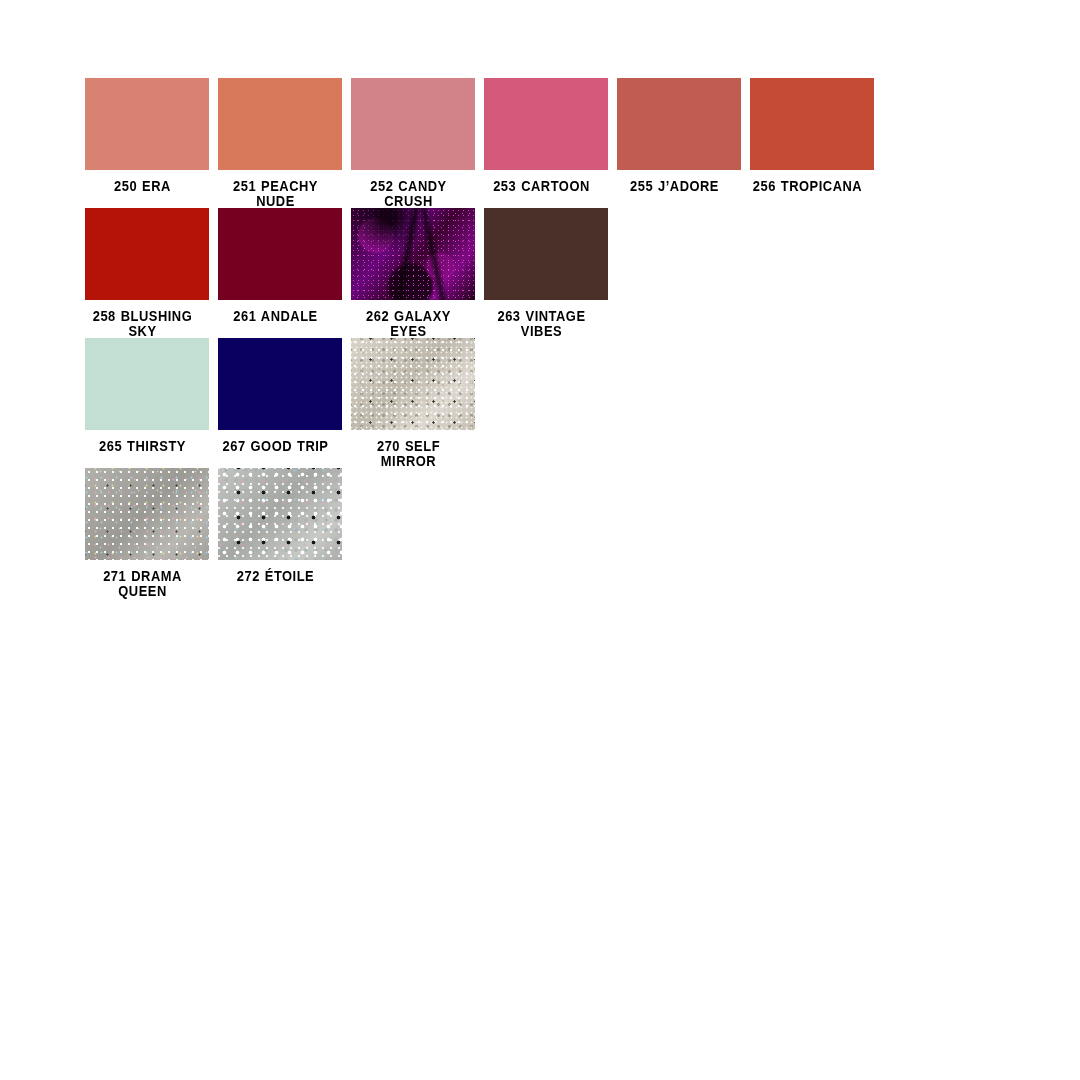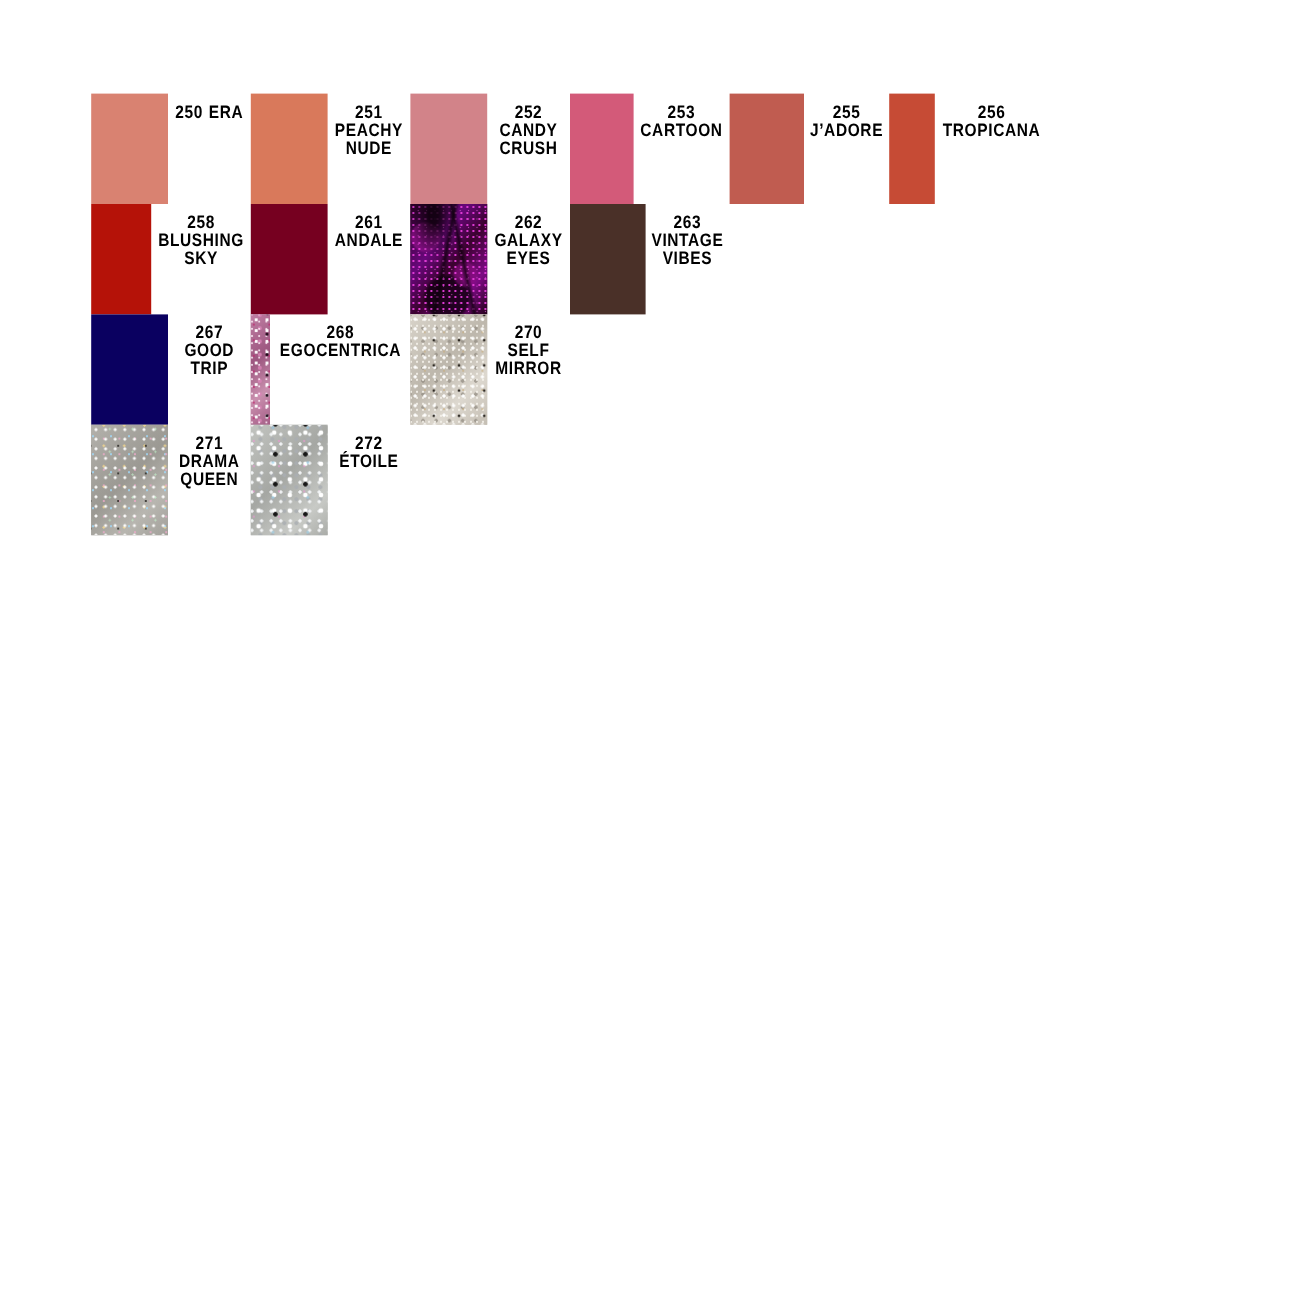--- a/index.html
+++ b/index.html
@@ -25,22 +25,22 @@
   .swatch-row {
     display: flex;
     flex-direction: row;
     align-items: flex-start;
   }
 
   .swatch-cell {
     width: 133px;
     box-sizing: border-box;
     display: flex;
-    flex-direction: row;
-    align-items: flex-start;
+    flex-direction: column;
+    align-items: flex-end;
   }
 
   .swatch-chip {
     width: 124px;
     height: 92px;
     display: block;
     position: relative;
     overflow: hidden;
   }
 
@@ -250,28 +250,28 @@
         <div class="swatch-chip glitter gl-galaxy"></div>
         <div class="swatch-label">262 GALAXY EYES</div>
       </div>
       <div class="swatch-cell">
         <div class="swatch-chip" style="background-color: rgb(74, 48, 40);"></div>
         <div class="swatch-label">263 VINTAGE VIBES</div>
       </div>
     </div>
     <div class="swatch-row">
       <div class="swatch-cell">
+        <div class="swatch-chip" style="background-color: rgb(195, 222, 210);"></div>
+        <div class="swatch-label">265 THIRSTY</div>
+      </div>
+      <div class="swatch-cell">
         <div class="swatch-chip" style="background-color: rgb(10, 0, 96);"></div>
         <div class="swatch-label">267 GOOD TRIP</div>
       </div>
       <div class="swatch-cell">
-        <div class="swatch-chip glitter gl-ego"></div>
-        <div class="swatch-label">268 EGOCENTRICA</div>
-      </div>
-      <div class="swatch-cell">
         <div class="swatch-chip glitter gl-mirror"></div>
         <div class="swatch-label">270 SELF MIRROR</div>
       </div>
     </div>
     <div class="swatch-row">
       <div class="swatch-cell">
         <div class="swatch-chip glitter gl-drama"></div>
         <div class="swatch-label">271 DRAMA QUEEN</div>
       </div>
       <div class="swatch-cell">

